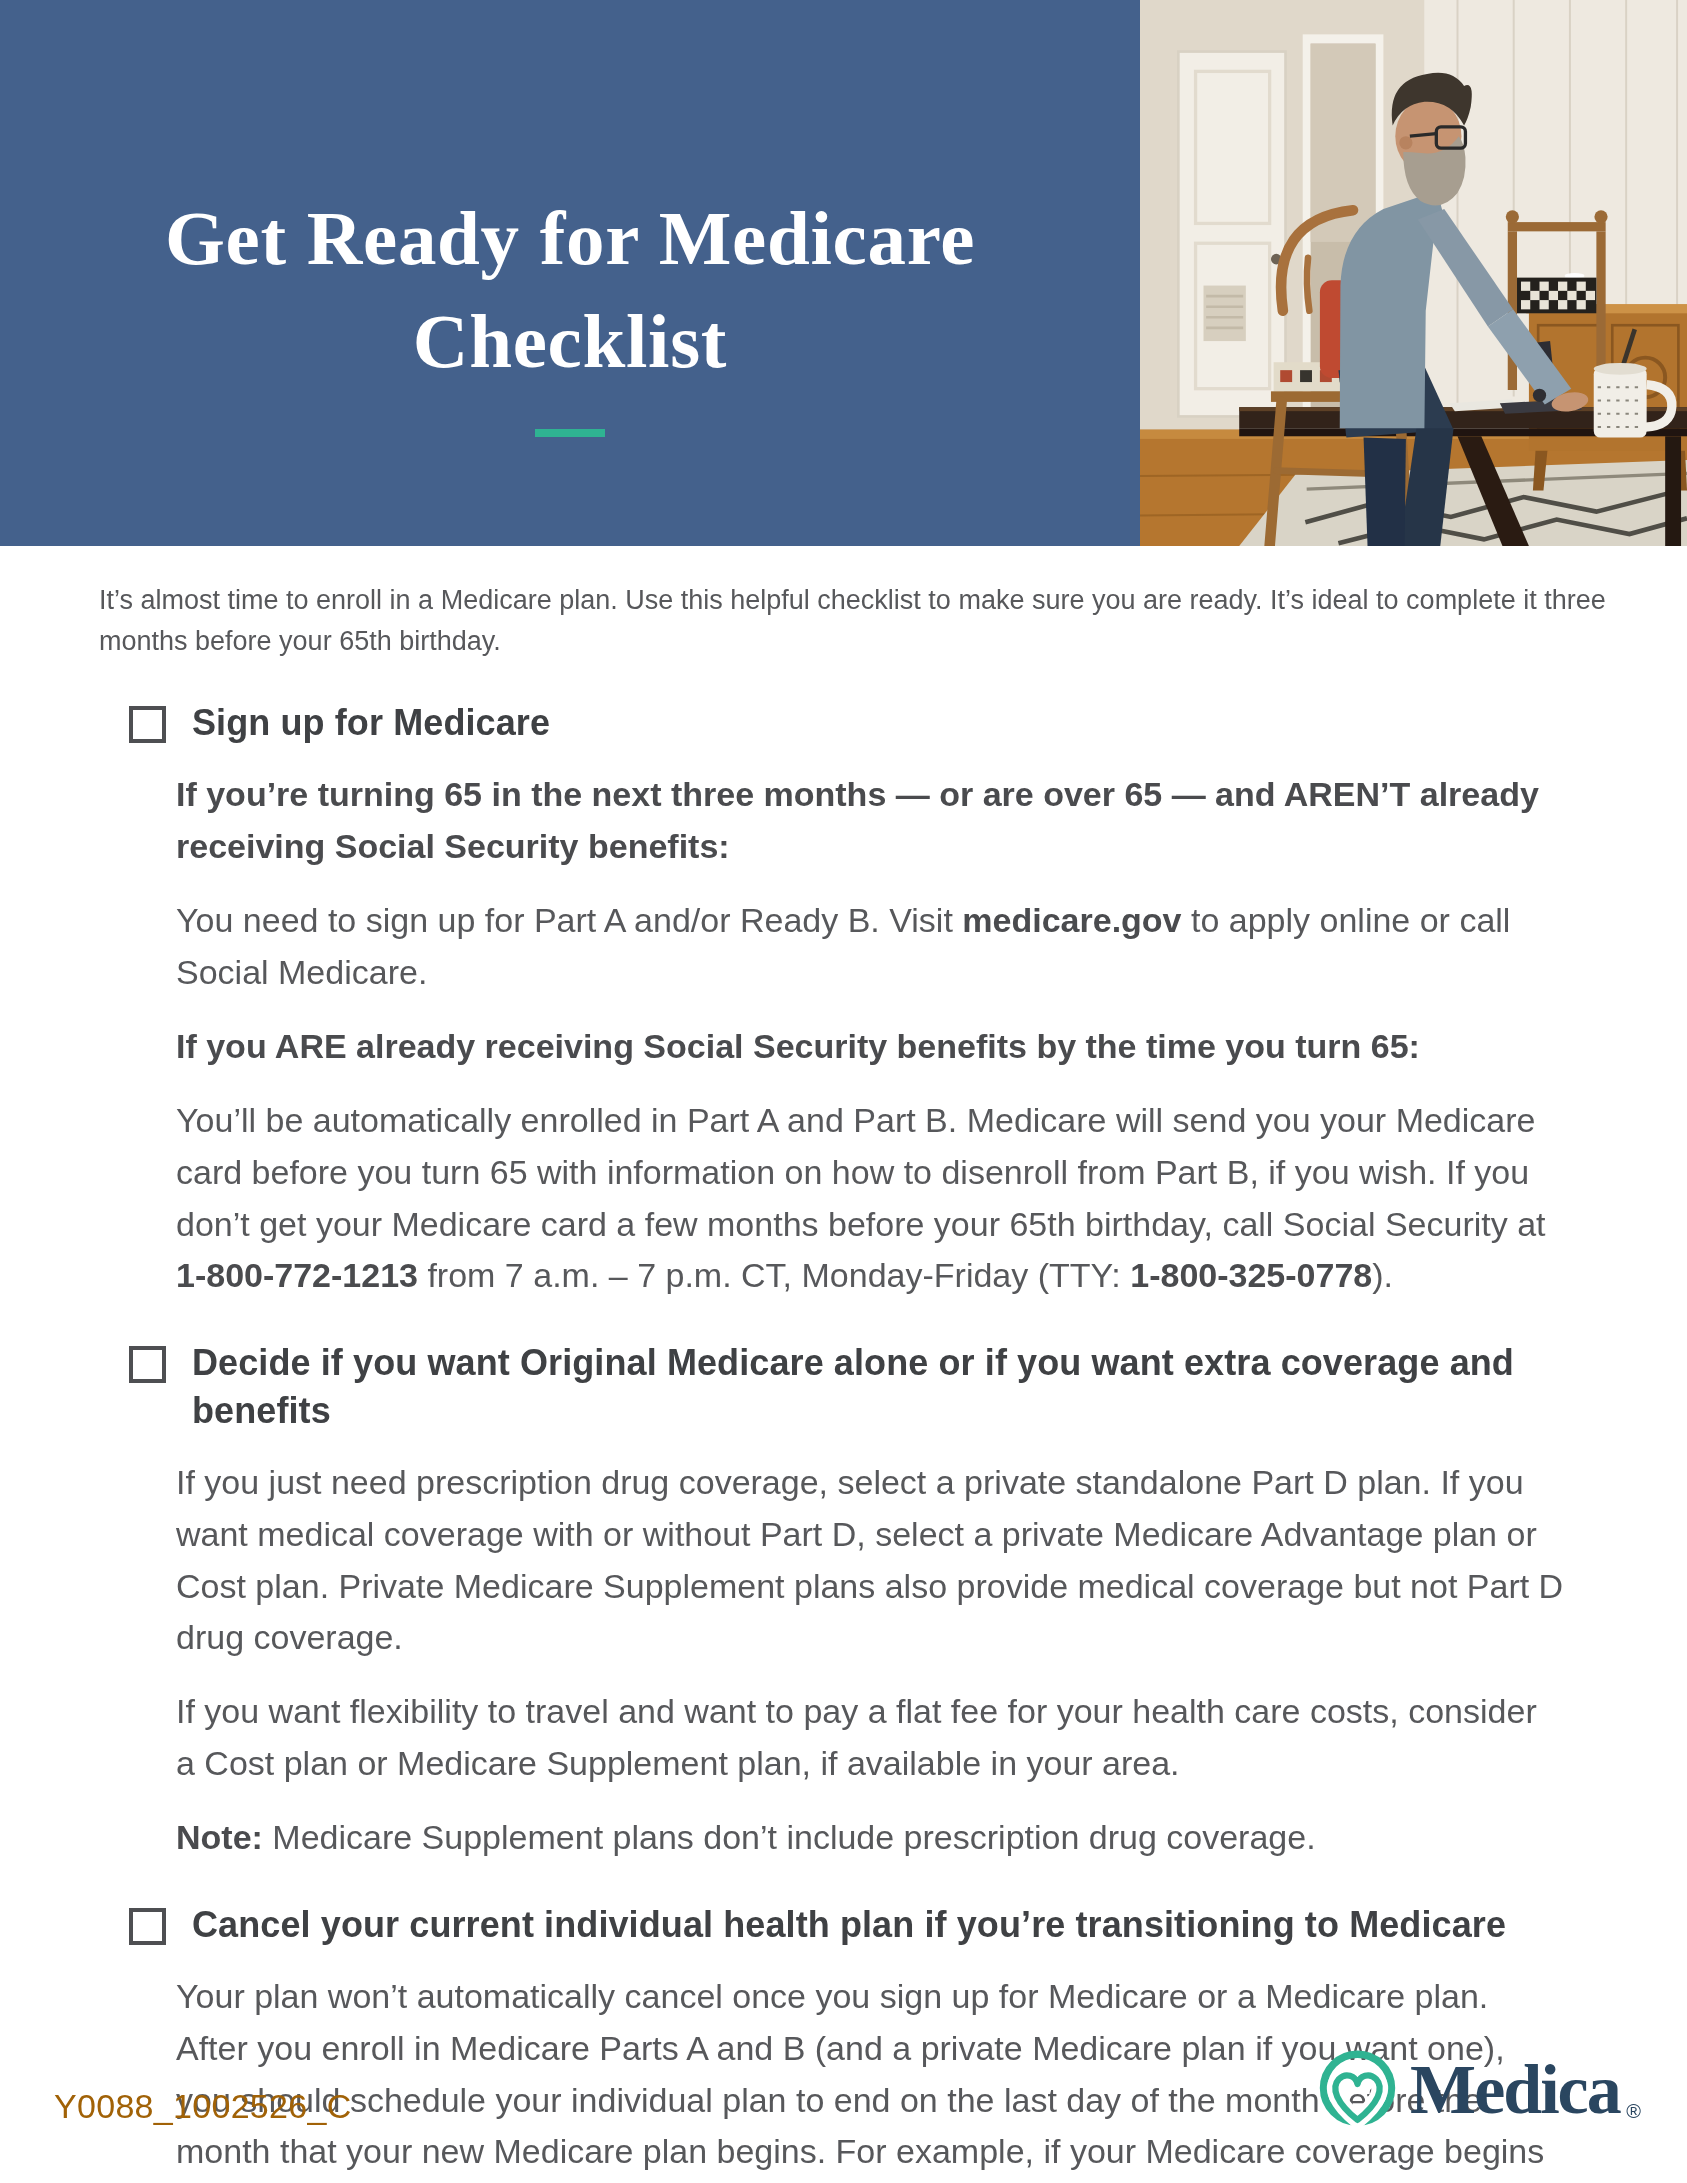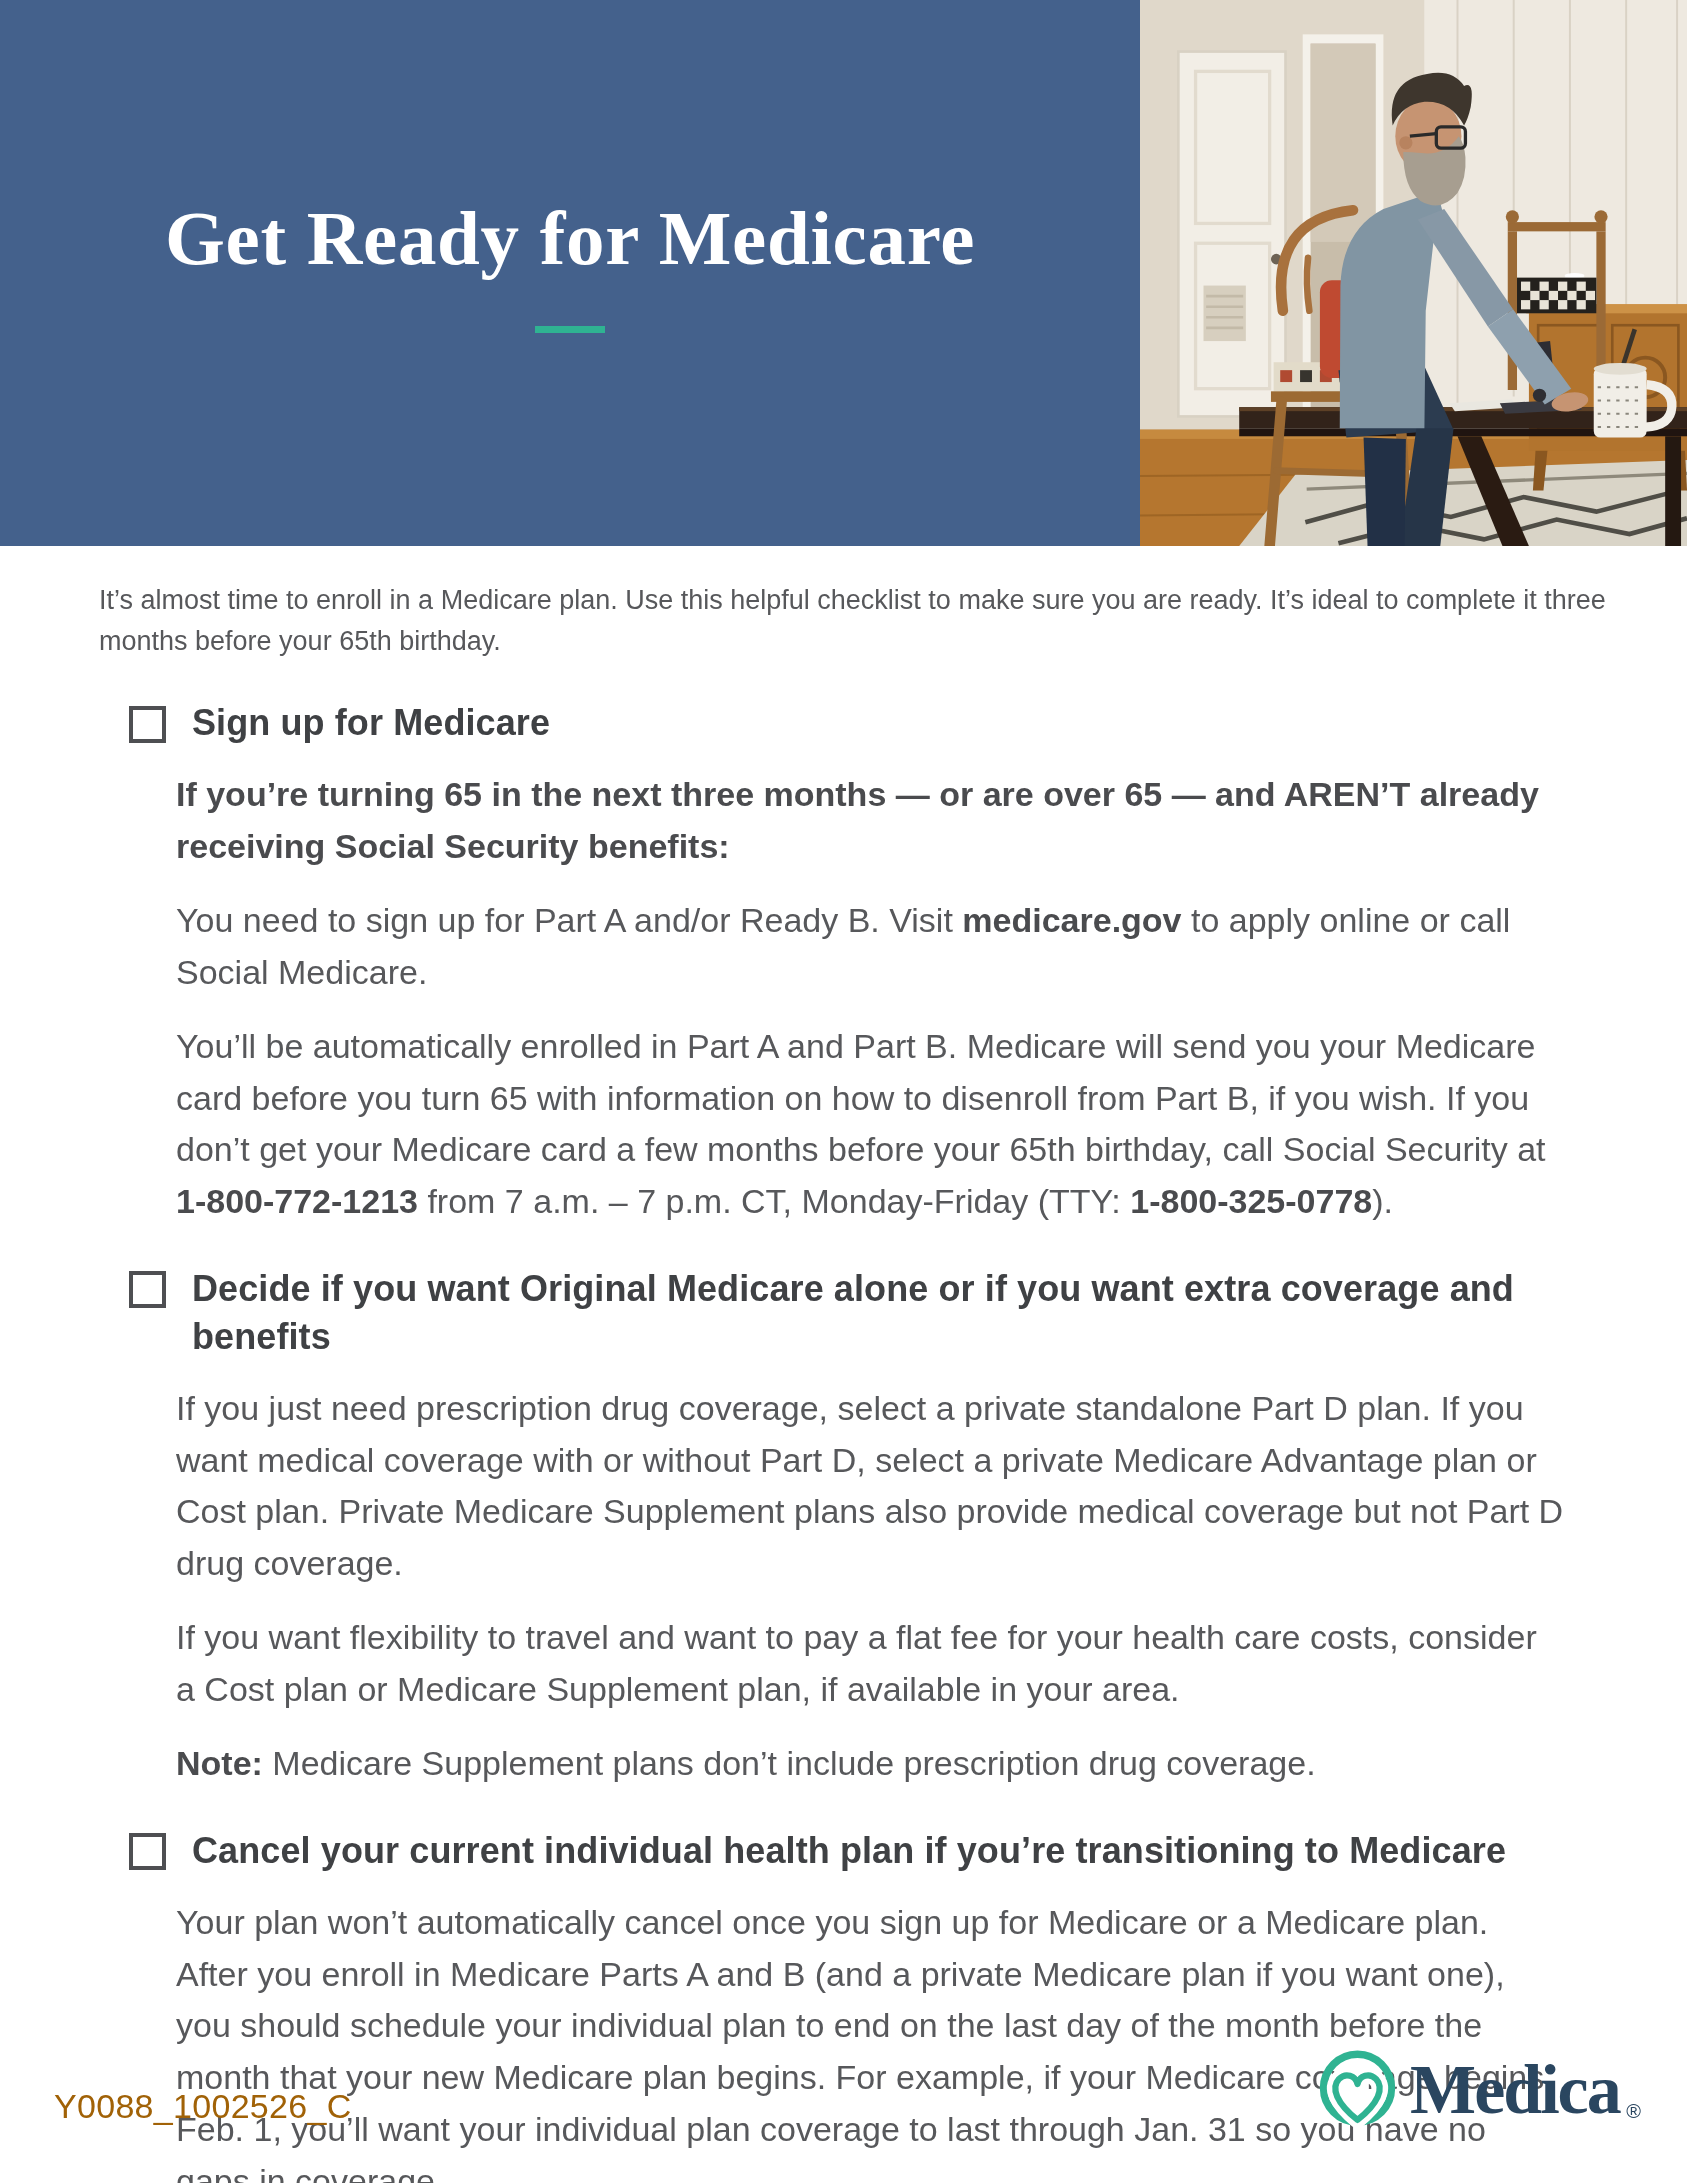--- a/index.html
+++ b/index.html
@@ -55,20 +55,21 @@
 </style>
 </head>
 <body>
 
 <div class="page">
 
   <div class="hero">
     <div class="hero-band">
       <div class="title-wrap">
         <div class="title-line">Get Ready for Medicare</div>
+        <div class="title-line">Checklist</div>
         <div class="title-dash"></div>
       </div>
     </div>
 
     <div class="hero-photo">
 
       <svg viewBox="0 0 827 826" preserveAspectRatio="none">
         <rect width="827" height="826" fill="#e8e2d7"></rect>
         <rect x="0" y="0" width="430" height="660" fill="#e0d8ca"></rect>
         <rect x="430" y="0" width="397" height="650" fill="#eee9e0"></rect>
@@ -216,20 +217,21 @@
     <p class="intro">It’s almost time to enroll in a Medicare plan. Use this helpful checklist to make sure you are ready. It’s ideal to complete it three months before your 65th birthday.</p>
 
     <div class="section">
       <div class="sec-head">
         <span class="checkbox"></span>
         <span class="sec-title">Sign up for Medicare</span>
       </div>
       <div class="sec-body">
         <p><span class="b">If you’re turning 65 in the next three months — or are over 65 — and AREN’T already receiving Social Security benefits:</span></p>
         <p><span>You need to sign up for Part A and/or Ready B. Visit </span><span class="b">medicare.gov</span><span> to apply online or call Social Medicare.</span></p>
+        <p><span class="b">If you ARE already receiving Social Security benefits by the time you turn 65:</span></p>
         <p><span>You’ll be automatically enrolled in Part A and Part B. Medicare will send you your Medicare card before you turn 65 with information on how to disenroll from Part B, if you wish. If you don’t get your Medicare card a few months before your 65th birthday, call Social Security at </span><span class="b">1-800-772-1213</span><span> from 7 a.m. – 7 p.m. CT, Monday-Friday (TTY: </span><span class="b">1-800-325-0778</span><span>).</span></p>
       </div>
     </div>
 
     <div class="section">
       <div class="sec-head">
         <span class="checkbox"></span>
         <span class="sec-title">Decide if you want Original Medicare alone or if you want extra coverage and benefits</span>
       </div>
       <div class="sec-body">

